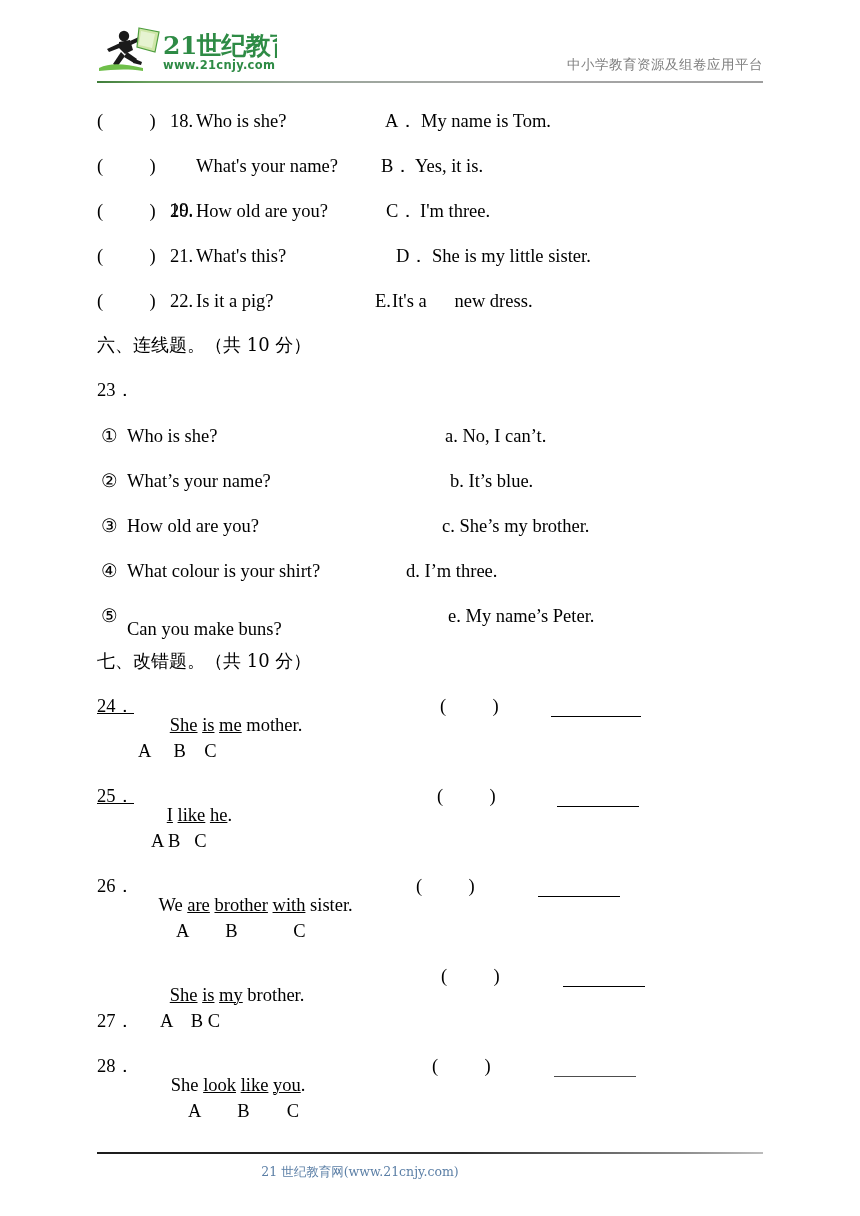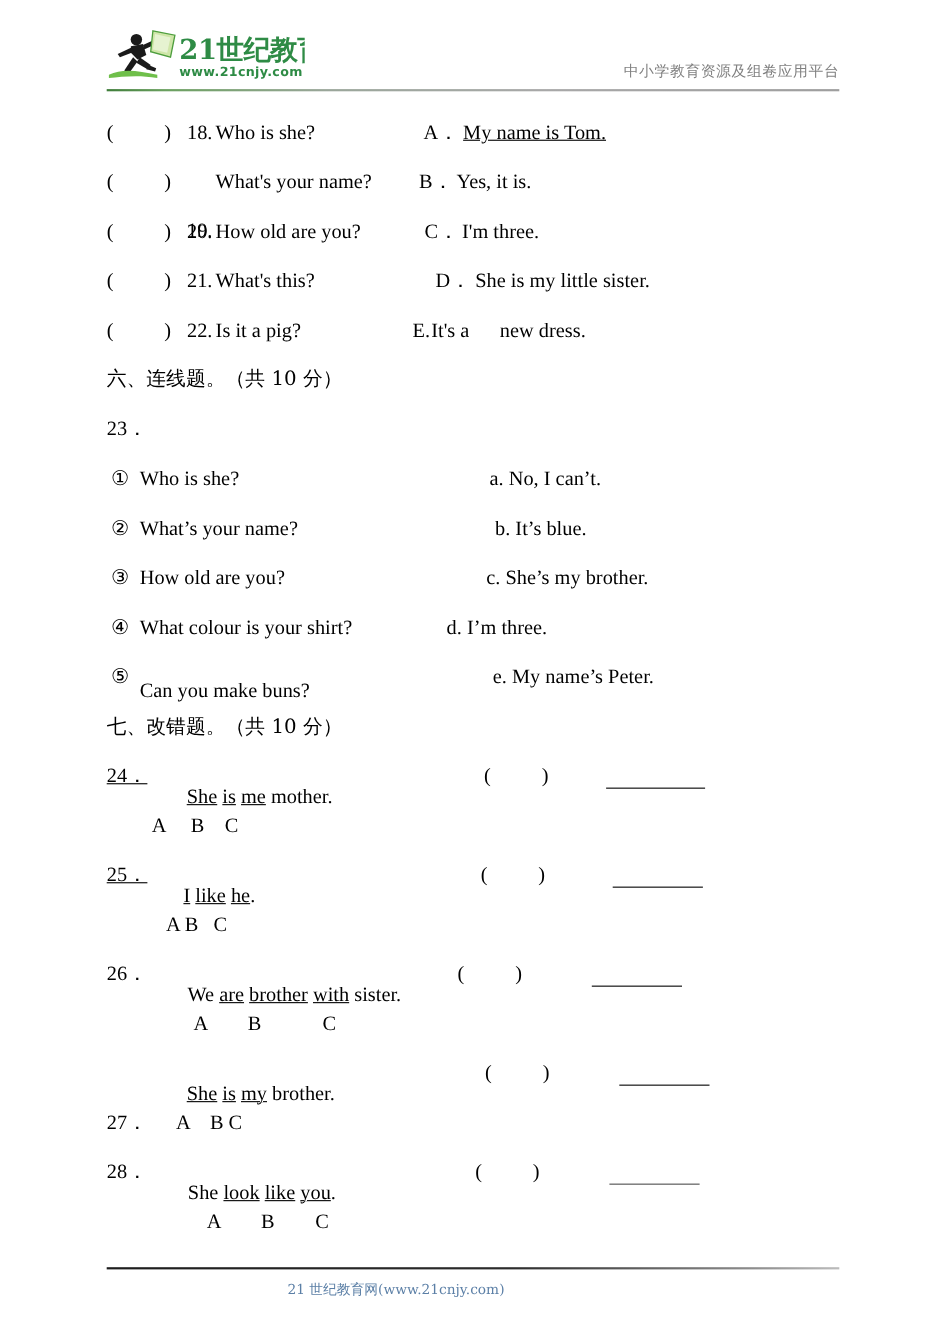--- a/index.html
+++ b/index.html
@@ -149,21 +149,21 @@
     <div class="header-slogan">中小学教育资源及组卷应用平台</div>
   </div>
   <div class="header-rule"></div>
 
   <div class="content">
 
     <div class="line" style="left:97px; top:112px;">(          )</div>
     <div class="line" style="left:170px; top:112px;">18.</div>
     <div class="line" style="left:196px; top:112px;">Who is she?</div>
     <div class="line" style="left:385px; top:112px;">A．</div>
-    <div class="line" style="left:421px; top:112px;text-decoration:underline;">My name is Tom.</div>
+    <div class="line" style="left:421px; top:112px;">My name is Tom.</div>
 
     <div class="line" style="left:97px; top:157px;">(          )</div>
     <div class="line" style="left:170px; top:157px;margin-top:44px;">19.</div>
     <div class="line" style="left:196px; top:157px;">What's your name?</div>
     <div class="line" style="left:381px; top:157px;">B．</div>
     <div class="line" style="left:415px; top:157px;">Yes, it is.</div>
 
     <div class="line" style="left:97px; top:202px;">(          )</div>
     <div class="line" style="left:170px; top:202px;">20.</div>
     <div class="line" style="left:196px; top:202px;">How old are you?</div>
@@ -219,21 +219,21 @@
 
     <div class="line ul" style="left:97px; top:787px;">25．</div>
     <div class="line" style="left:139px; top:787px;">
       <span class="ul">I</span><span> </span><span class="ul">like</span><span> </span><span class="ul">he</span><span>.</span>
     </div>
     <div class="line" style="left:437px; top:787px;">(          )</div>
     <div class="blank-line" style="left:557px; top:806px; width:82px;"></div>
     <div class="line" style="left:151px; top:832px;">A B   C</div>
 
     <div class="line" style="left:97px; top:877px;">26．</div>
-    <div class="line" style="left:143px; top:877px;">
+    <div class="line" style="left:131px; top:877px;">
       <span>We </span><span class="ul">are</span><span> </span><span class="ul">brother</span><span> </span><span class="ul">with</span><span> sister.</span>
     </div>
     <div class="line" style="left:416px; top:877px;">(          )</div>
     <div class="blank-line" style="left:538px; top:896px; width:82px;"></div>
     <div class="line" style="left:176px; top:922px;">A        B            C</div>
 
     <div class="line" style="left:97px; top:1012px;">27．</div>
     <div class="line" style="left:142px; top:967px;">
       <span class="ul">She</span><span> </span><span class="ul">is</span><span> </span><span class="ul">my</span><span> brother.</span>
     </div>

